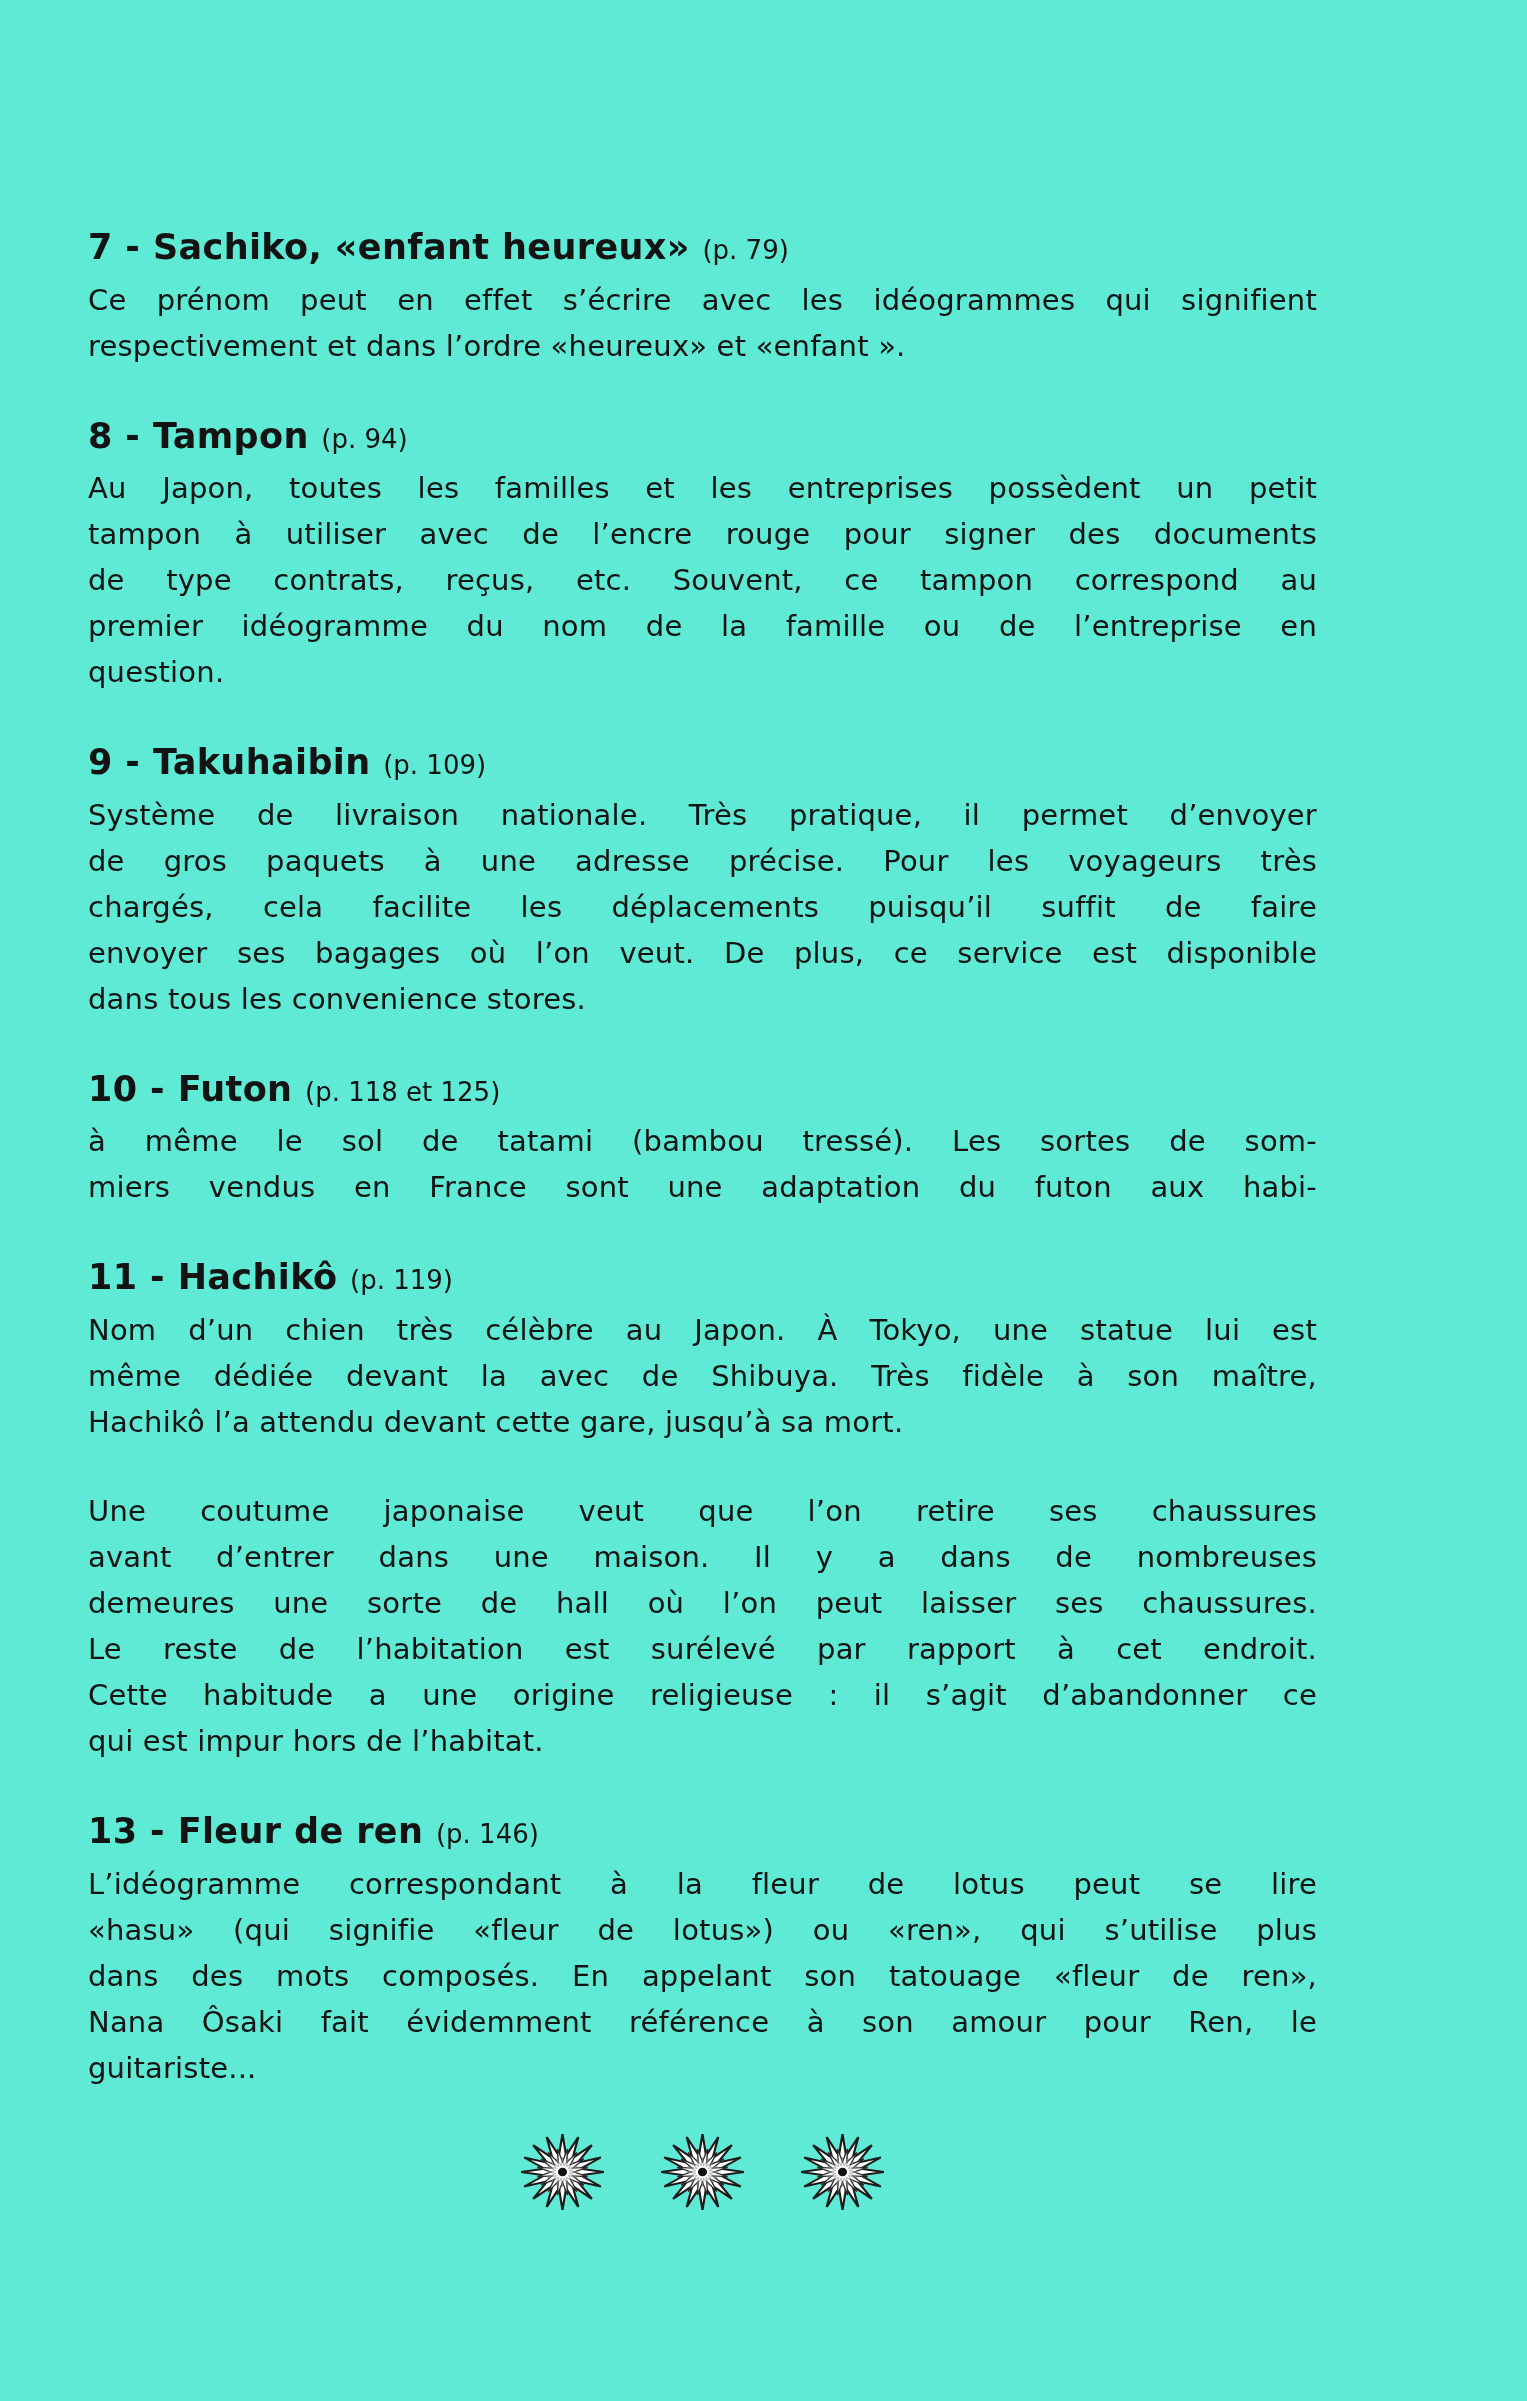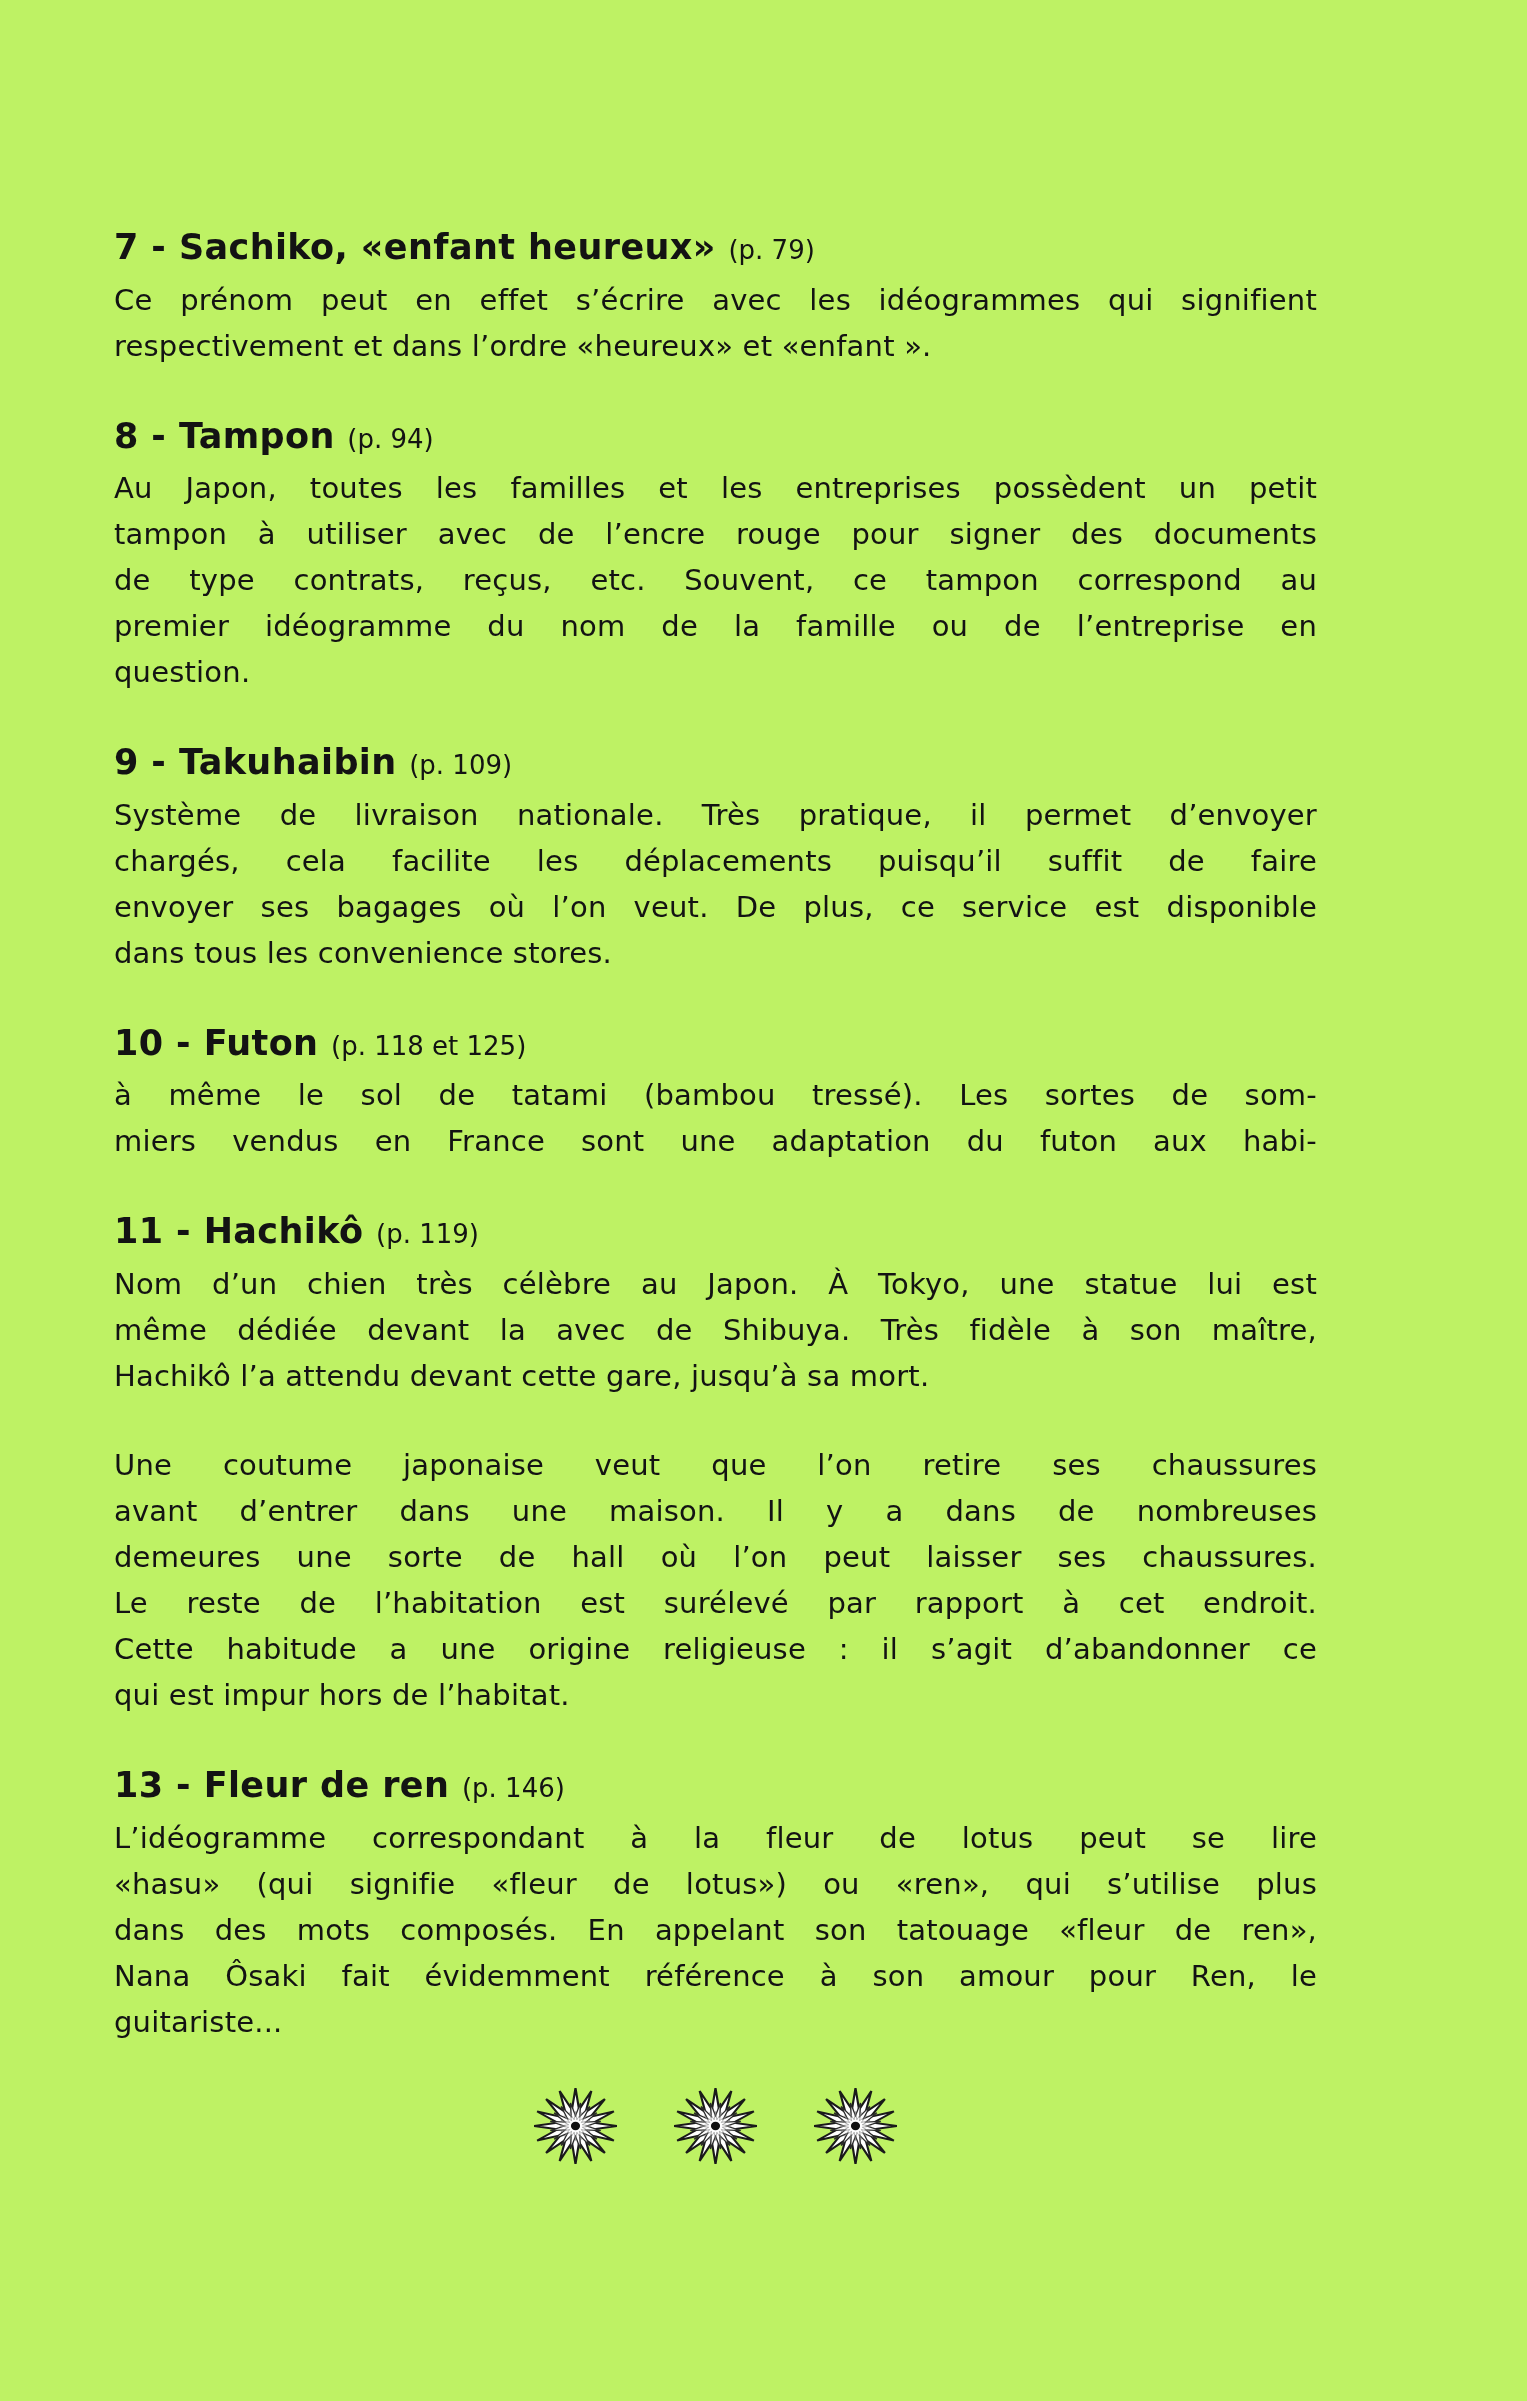--- a/index.html
+++ b/index.html
@@ -5,23 +5,23 @@
   html, body {
     margin: 0;
     padding: 0;
     background: #ffffff;
   }
   .page {
     position: relative;
     width: 1527px;
     height: 2401px;
     box-sizing: border-box;
-    background: #bef264;
+    background: #5eead4;
     color: #131313;
-    padding: 223px 210px 0 114px;
+    padding: 223px 210px 0 88px;
     overflow: hidden;
     font-family: "DejaVu Sans", "Liberation Sans", sans-serif;
   }
   .entry {
     margin: 0 0 43px 0;
   }
   .entry-heading {
     margin: 0 0 1.6px 0;
     font-size: 35px;
     font-weight: 700;
@@ -73,20 +73,21 @@
         <h2 class="entry-heading"><span>8</span><span style="white-space: pre;"> - </span><span>Tampon</span> <span class="entry-pageref">(p. 94)</span></h2>
         <p class="line">Au Japon, toutes les familles et les entreprises possèdent un petit</p>
         <p class="line">tampon à utiliser avec de l’encre rouge pour signer des documents</p>
         <p class="line">de type contrats, reçus, etc. Souvent, ce tampon correspond au</p>
         <p class="line">premier idéogramme du nom de la famille ou de l’entreprise en</p>
         <p class="line last">question.</p>
       </section>
       <section class="entry">
         <h2 class="entry-heading"><span>9</span><span style="white-space: pre;"> - </span><span>Takuhaibin</span> <span class="entry-pageref">(p. 109)</span></h2>
         <p class="line">Système de livraison nationale. Très pratique, il permet d’envoyer</p>
+        <p class="line">de gros paquets à une adresse précise. Pour les voyageurs très</p>
         <p class="line">chargés, cela facilite les déplacements puisqu’il suffit de faire</p>
         <p class="line">envoyer ses bagages où l’on veut. De plus, ce service est disponible</p>
         <p class="line last">dans tous les convenience stores.</p>
       </section>
       <section class="entry">
         <h2 class="entry-heading"><span>10</span><span style="white-space: pre;"> - </span><span>Futon</span> <span class="entry-pageref">(p. 118 et 125)</span></h2>
         <p class="line">à même le sol de tatami (bambou tressé). Les sortes de som-</p>
         <p class="line">miers vendus en France sont une adaptation du futon aux habi-</p>
       </section>
       <section class="entry">

